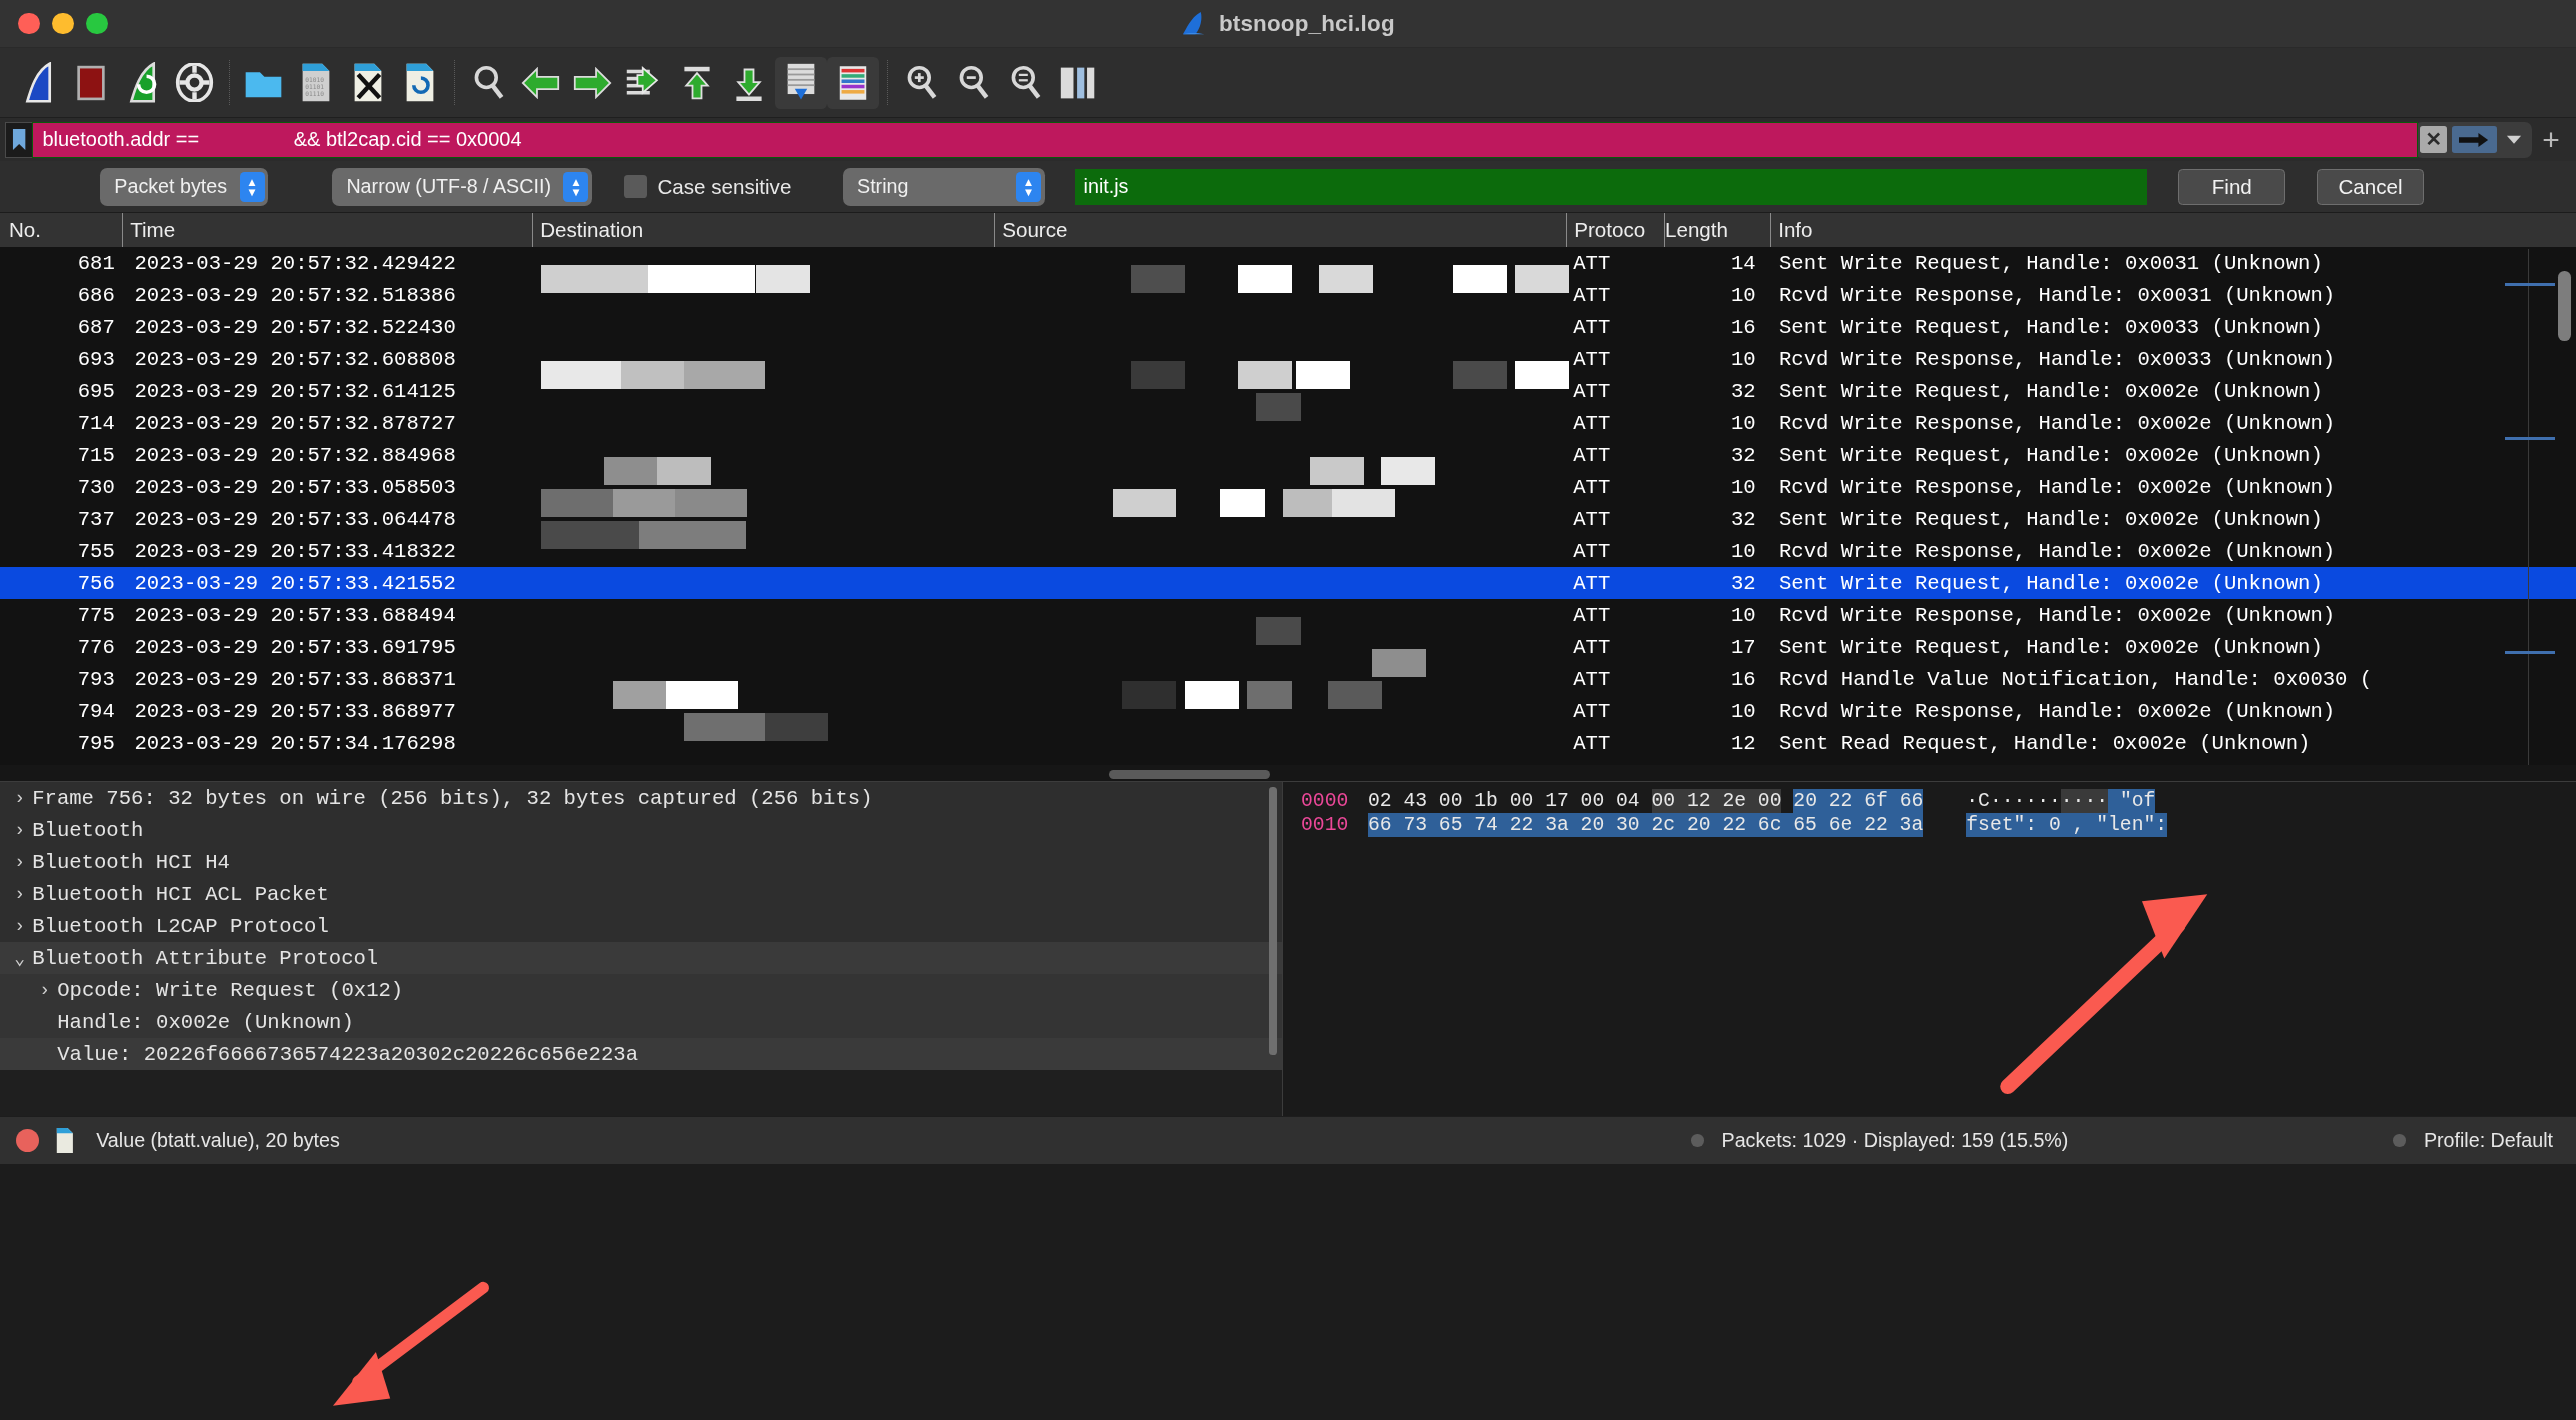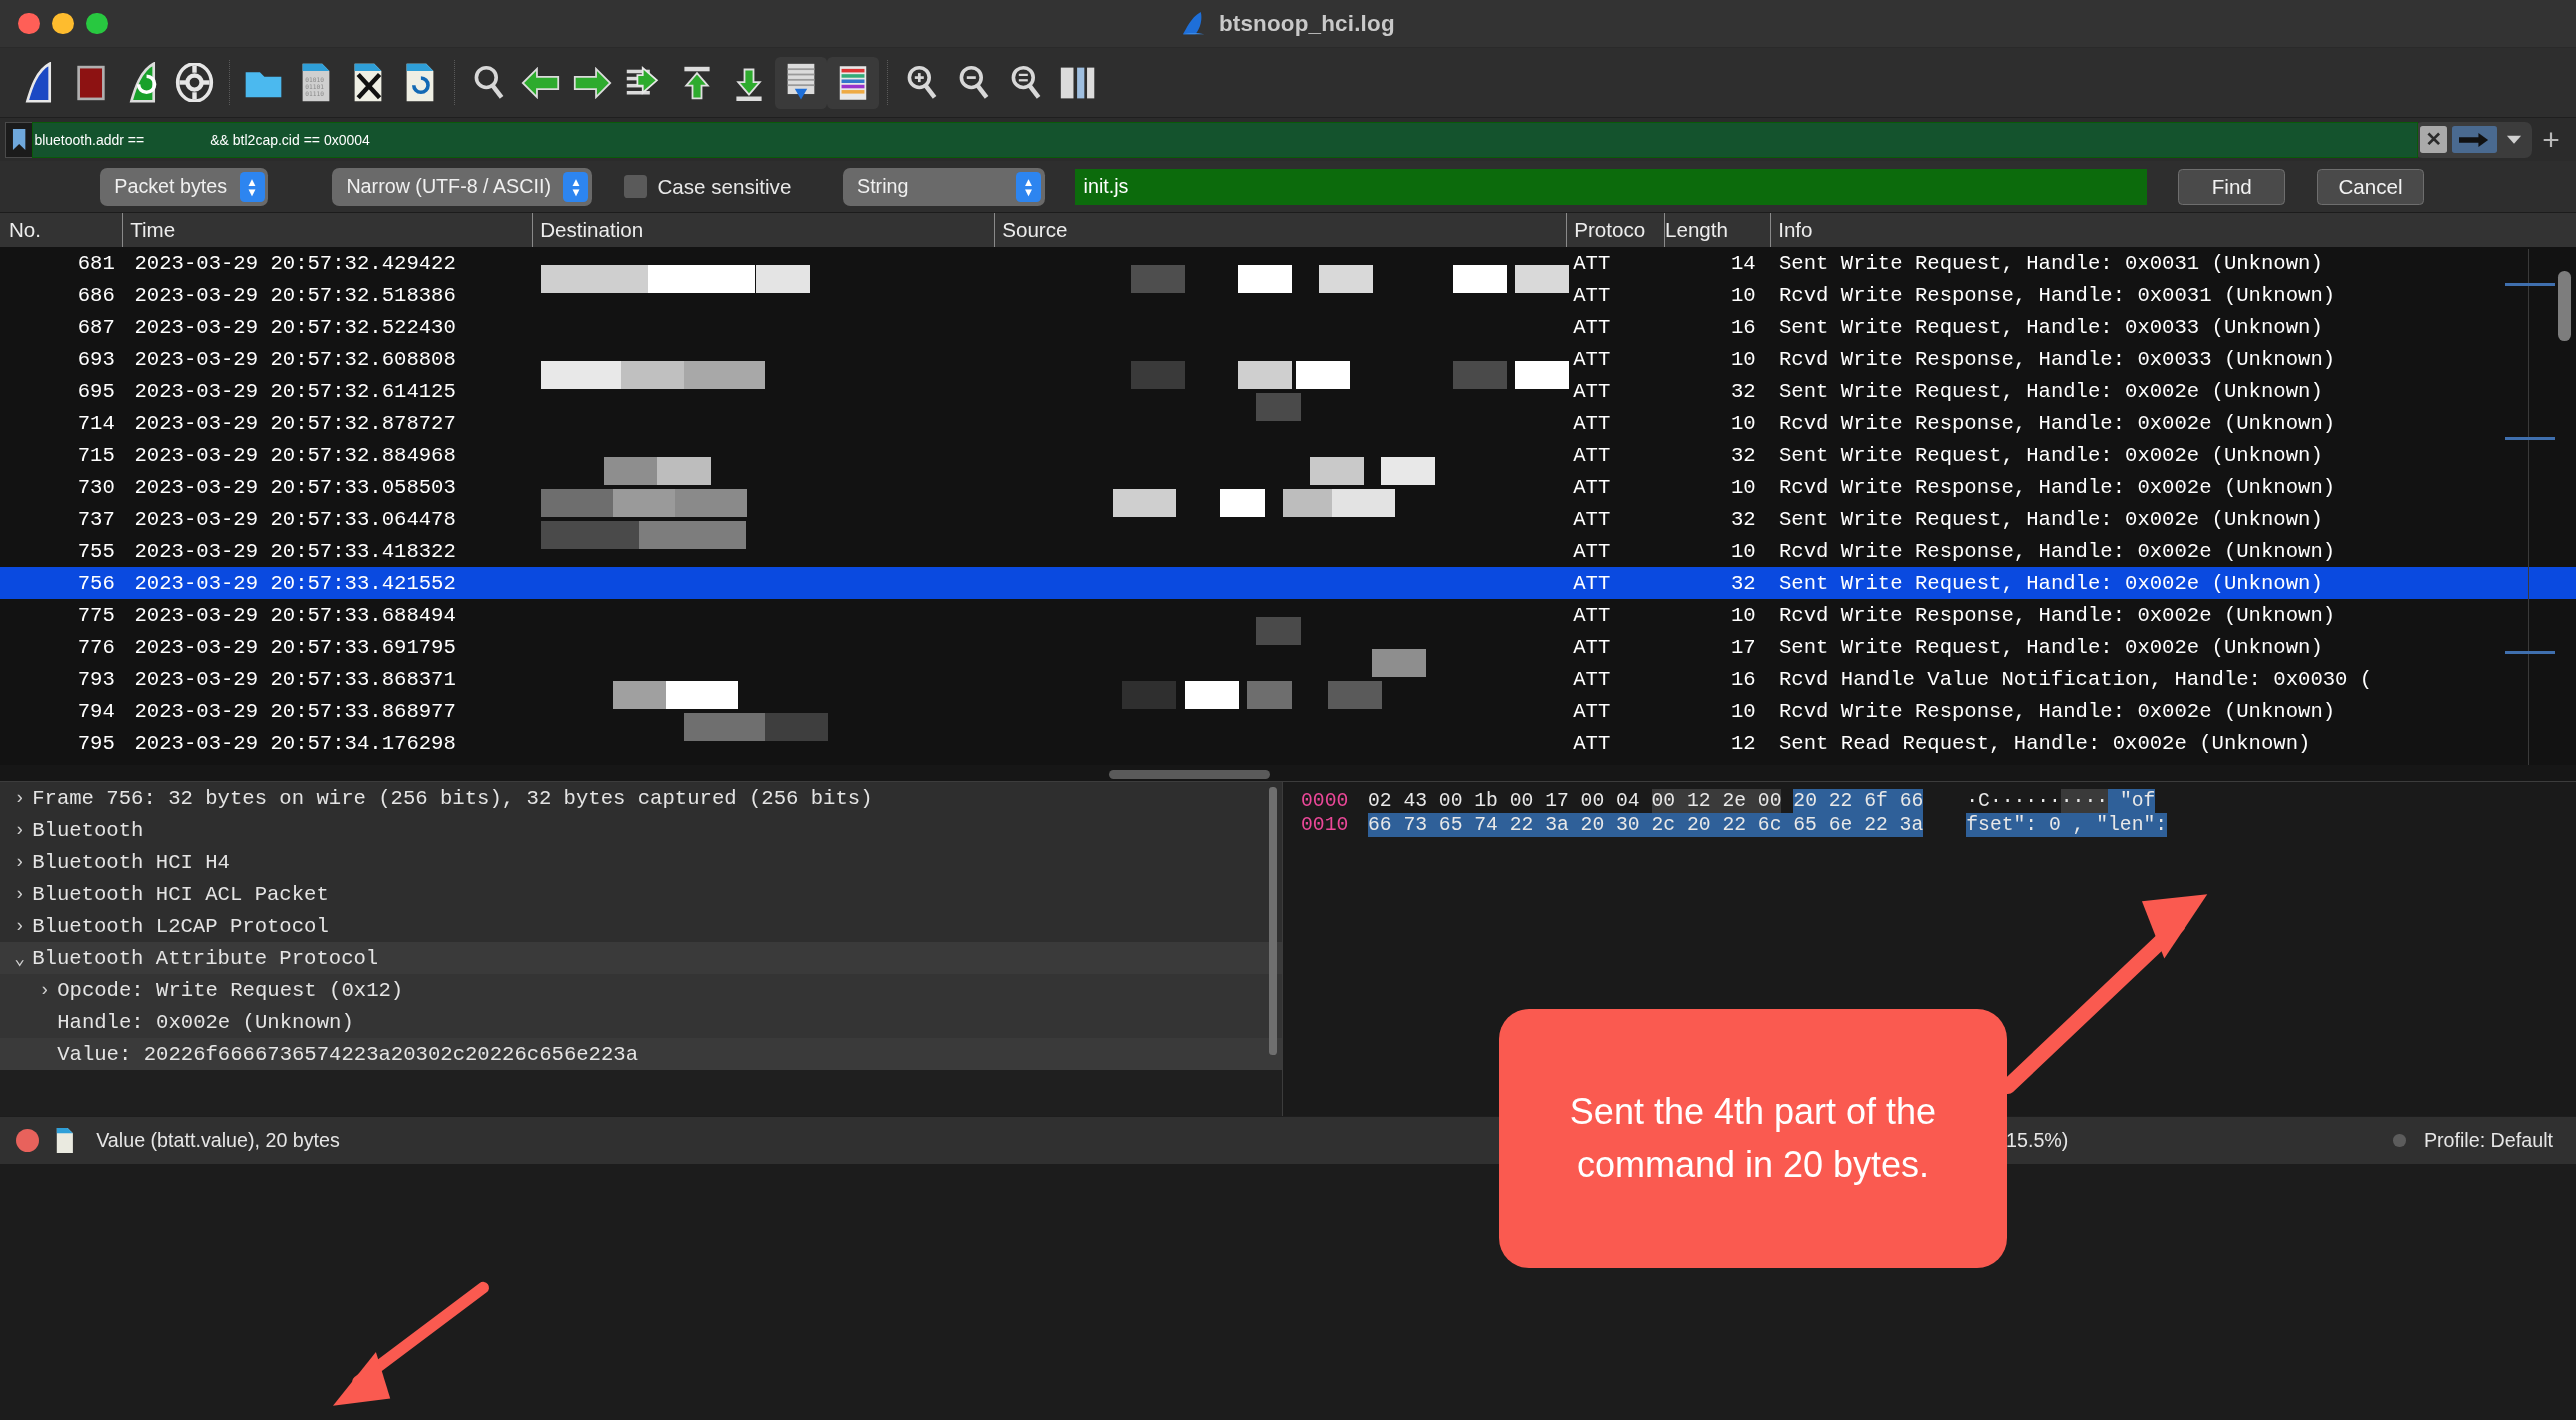--- a/index.html
+++ b/index.html
@@ -64,27 +64,27 @@
   }
   .bookmark-btn {
     width: 27px; height: 36px;
     background: #1b1b1b;
     border: 0.9px solid #4a4a4a;
     border-right: none;
     display: flex; align-items: center; justify-content: center;
   }
   .filter-input {
     flex: 1; height: 36px;
-    background: #14532d;
+    background: #be185d;
     border: 0.9px solid #0a5a0a;
     color: #ffffff;
     font-family: "Liberation Sans", sans-serif;
-    font-size: 14px;
-    display: flex; align-items: center;
-    padding-left: 1px;
+    font-size: 20px;
+    display: flex; align-items: center;
+    padding-left: 9px;
     position: relative;
     white-space: pre;
   }
   .filter-tail {
     height: 36px; display: flex; align-items: center;
     background: #3c3c3c; border-radius: 7.2px; padding: 0 5.4px; gap: 4.5px;
     margin-left: -3.6px;
   }
   .fclose { width: 27px; height: 27px; background: #aaaaaa; border-radius: 2.7px;
             display:flex;align-items:center;justify-content:center; color:#2b2b2b; font-size:19.7px; font-weight:bold;}
@@ -598,21 +598,15 @@
     <g>
       <path d="M2245 1215 L2435 1035" stroke="#fa5a50" stroke-width="17" stroke-linecap="round" fill="none"></path>
       <path d="M2468 1000 L2420 1072 L2395 1008 Z" fill="#fa5a50"></path>
     </g>
     <g>
       <path d="M540 1440 L400 1545" stroke="#fa5a50" stroke-width="13" stroke-linecap="round" fill="none"></path>
       <path d="M372 1572 L420 1512 L436 1564 Z" fill="#fa5a50"></path>
     </g>
   </svg>
 
-  <div class="callout">
-    <div class="callout-text">
-      <span>Sent the 4th part of the</span><br>
-      <span>command in 20 bytes.</span>
-    </div>
-  </div>
 
 </div>
 
 
 </body></html>

